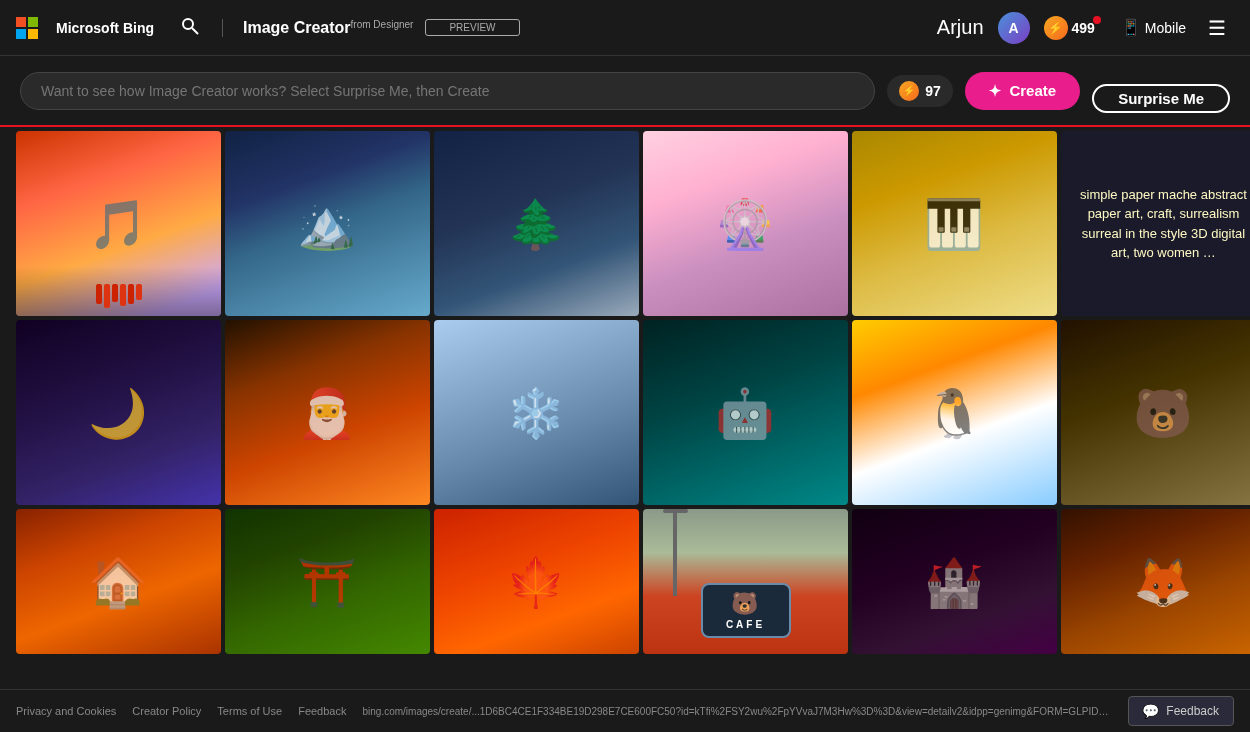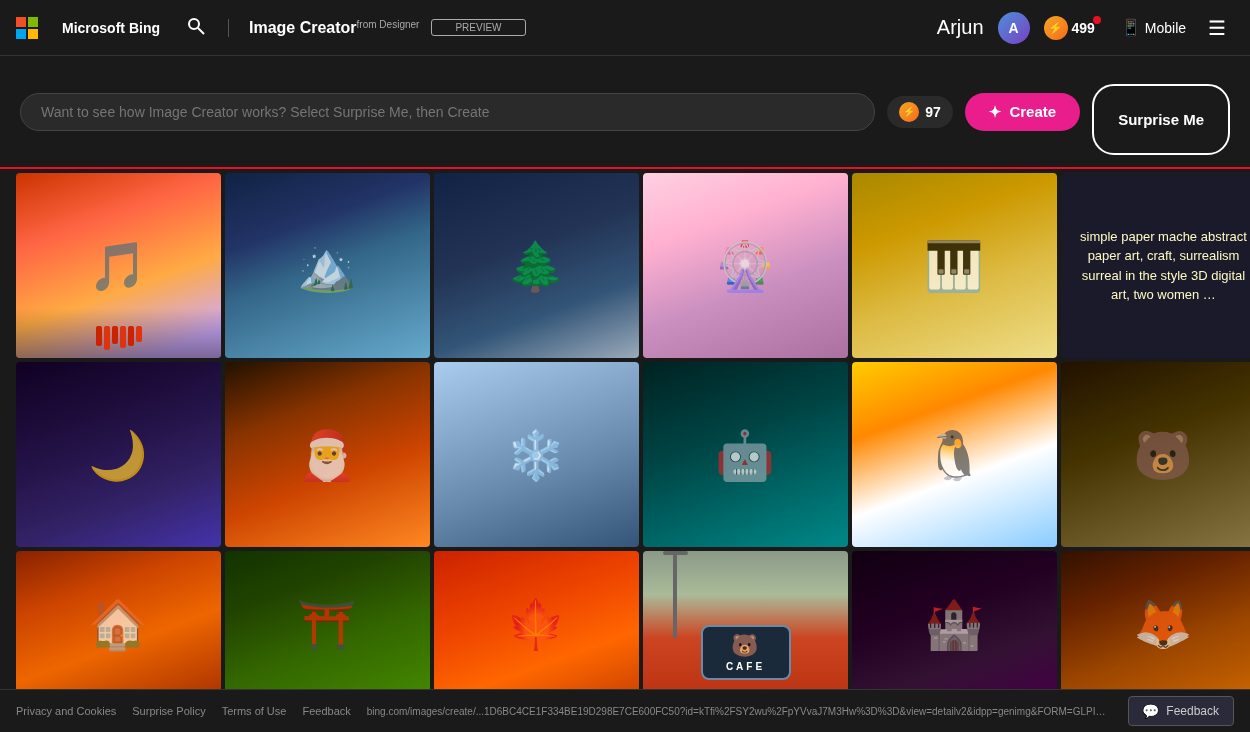--- a/index.html
+++ b/index.html
@@ -18,21 +18,21 @@
       display: flex;
       align-items: center;
       padding: 0 16px;
       height: 56px;
       gap: 12px;
       border-bottom: 1px solid #333;
     }
     .header-logo {
       display: flex;
       align-items: center;
-      gap: 24px;
+      gap: 18px;
       margin-right: 8px;
     }
     .bing-icon {
       width: 22px;
       height: 22px;
     }
     .microsoft-bing-text {
       font-size: 14px;
       font-weight: 600;
       color: #fff;
@@ -185,21 +185,21 @@
       font-weight: 600;
       cursor: pointer;
       display: flex;
       align-items: center;
       gap: 8px;
     }
     .surprise-btn {
       background: transparent;
       border: 2px solid #fff;
       border-radius: 22px;
-      padding: 25px 24px;
+      padding: 4px 24px;
       color: #fff;
       font-size: 15px;
       font-weight: 600;
       cursor: pointer;
       margin-top: 16px;
     }
 
     
     .image-grid {
       display: grid;
@@ -449,21 +449,21 @@
   </div>
 
   <div class="img-cell cell-fox-forest">
     <span class="cell-emoji">🦊</span>
   </div>
 </div>
 
 <div class="footer">
   <div class="footer-links">
     <a class="footer-link">Privacy and Cookies</a>
-    <a class="footer-link">Surprise Policy</a>
+    <a class="footer-link">Creator Policy</a>
     <a class="footer-link">Terms of Use</a>
     <a class="footer-link">Feedback</a>
   </div>
   <div class="footer-url">bing.com/images/create/...1D6BC4CE1F334BE19D298E7CE600FC50?id=kTfi%2FSY2wu%2FpYVvaJ7M3Hw%3D%3D&amp;view=detailv2&amp;idpp=genimg&amp;FORM=GLPIDP&amp;idpview=singleimage</div>
   <button class="feedback-btn">
     <span class="feedback-icon">💬</span>
     <span>Feedback</span>
   </button>
 </div>
 

